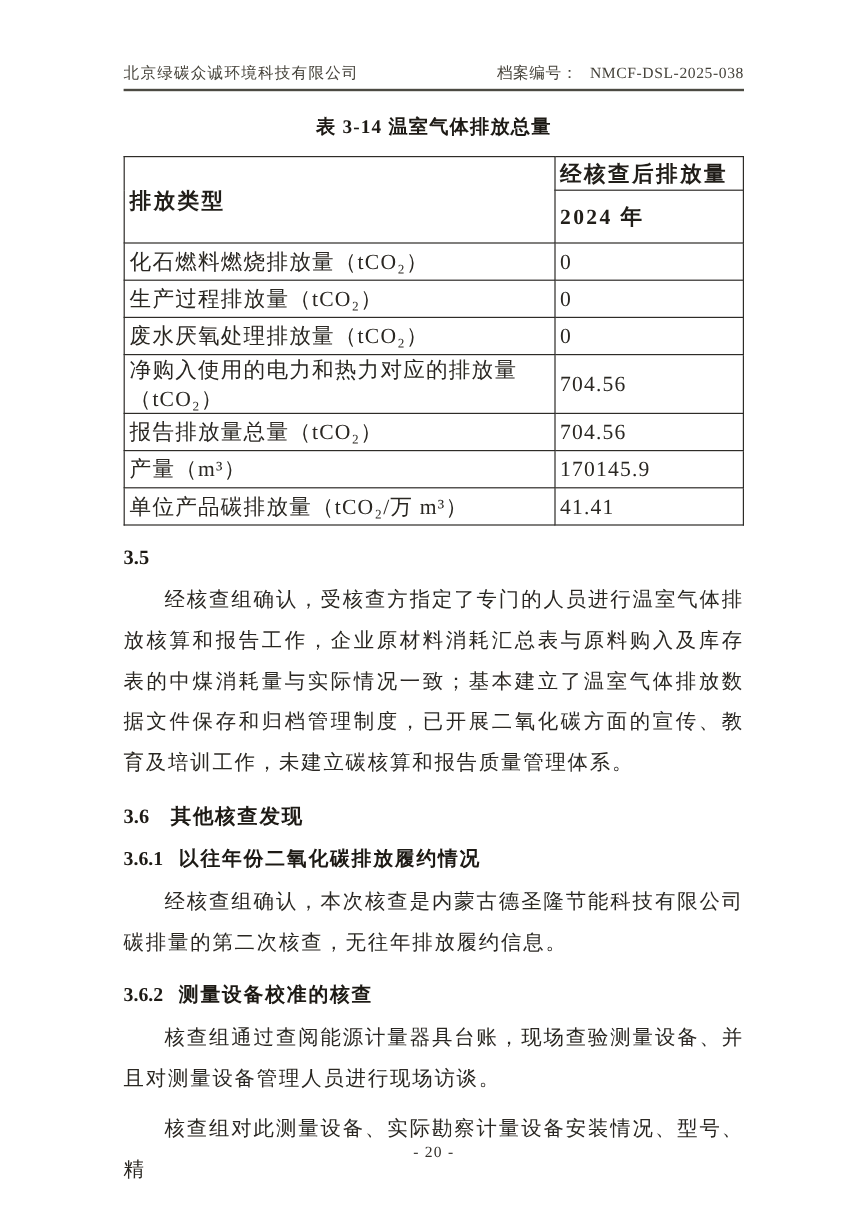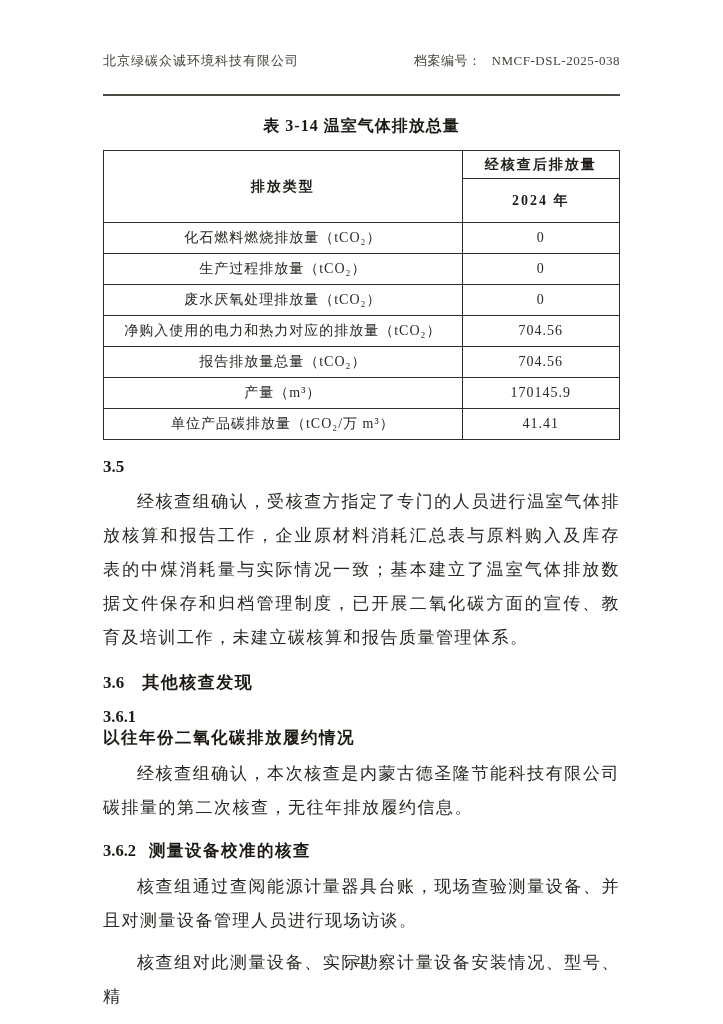--- a/index.html
+++ b/index.html
@@ -16,21 +16,21 @@
     background: #ffffff;
     padding: 52px 103px 0 103px;
   }
   
   .page-header {
     display: flex;
     justify-content: space-between;
     align-items: flex-end;
     font-size: 13px;
     color: #45423a;
-    padding-bottom: 24px;
+    padding-bottom: 4px;
     border-bottom: 2px solid #4c4a42;
     letter-spacing: 1px;
   }
   .doc-id { letter-spacing: 0.5px; margin-left: 40px; }
   .doc-id .num { margin-left: 10px; letter-spacing: 0.5px; }
   
   .table-title {
     margin-top: 20px;
     text-align: center;
     font-size: 16px;
@@ -40,23 +40,23 @@
   }
   
   table.emission-table {
     margin-top: 13px;
     width: 100%;
     border-collapse: collapse;
     table-layout: fixed;
   }
   .emission-table th, .emission-table td {
     border: 1px solid #2e2c28;
-    text-align: center;
+    text-align: left;
     vertical-align: middle;
-    font-size: 14px;
+    font-size: 18px;
     padding: 0 4px;
   }
   .emission-table col.c-type { width: 69.5%; }
   .emission-table col.c-val  { width: 30.5%; }
   .emission-table thead th {
     font-weight: bold;
     color: #211e19;
     height: 28px;
     letter-spacing: 2px;
   }
@@ -78,21 +78,21 @@
   }
   .sec-heading .sec-num {
     font-family: "Liberation Serif", "DejaVu Serif", serif;
     letter-spacing: 0;
     margin-right: 18px;
   }
   .sec-heading.sub { font-size: 16.5px; }
   .sec-heading.sub .sec-num { margin-right: 13px; }
   .h-3-5 { margin-top: 17px; }
   .h-3-6 { margin-top: 16px; }
-  .h-3-6-1 { margin-top: 13px; flex-direction: column; }
+  .h-3-6-1 { margin-top: 13px; }
   .h-3-6-2 { margin-top: 15px; }
   p.body-para {
     margin-top: 8px;
     font-size: 17px;
     line-height: 34px;
     text-indent: 2em;
     text-align: justify;
     letter-spacing: 1.5px;
     color: #2a2722;
   }

